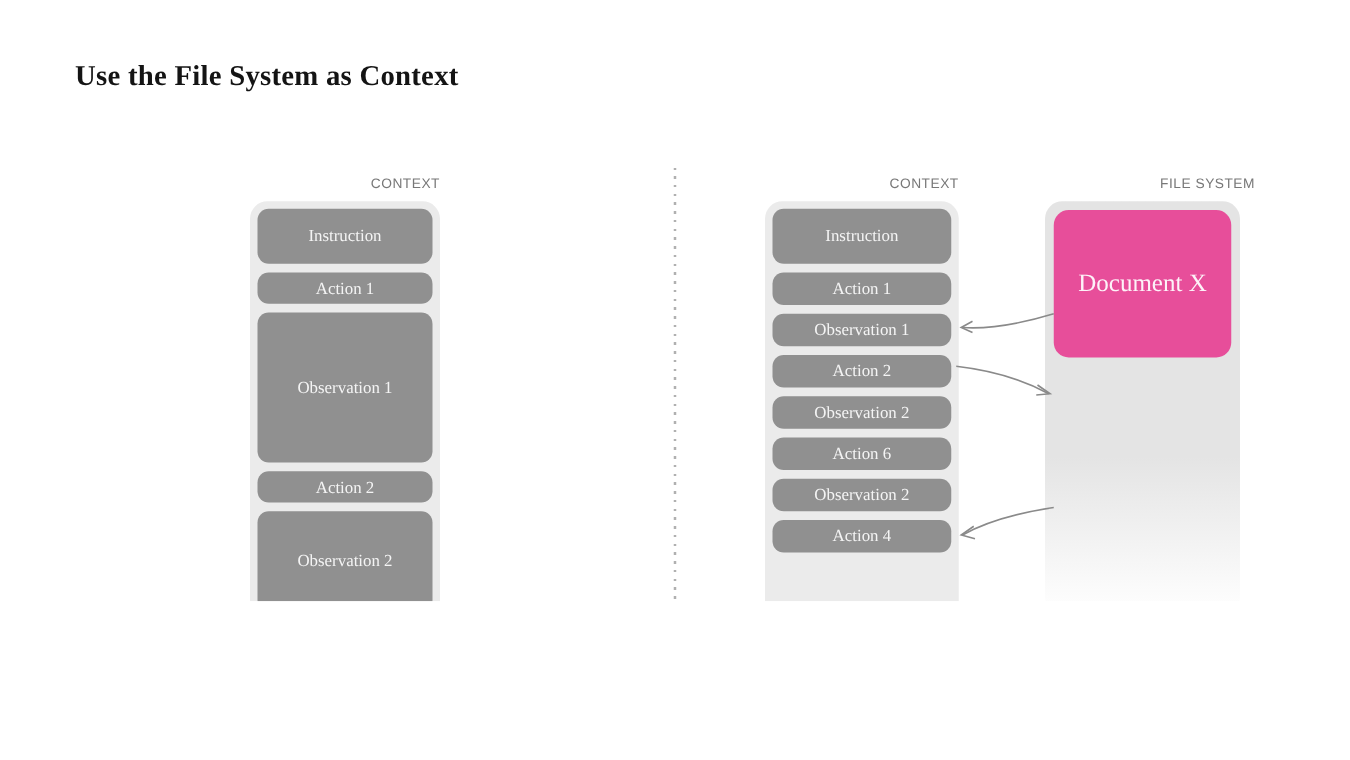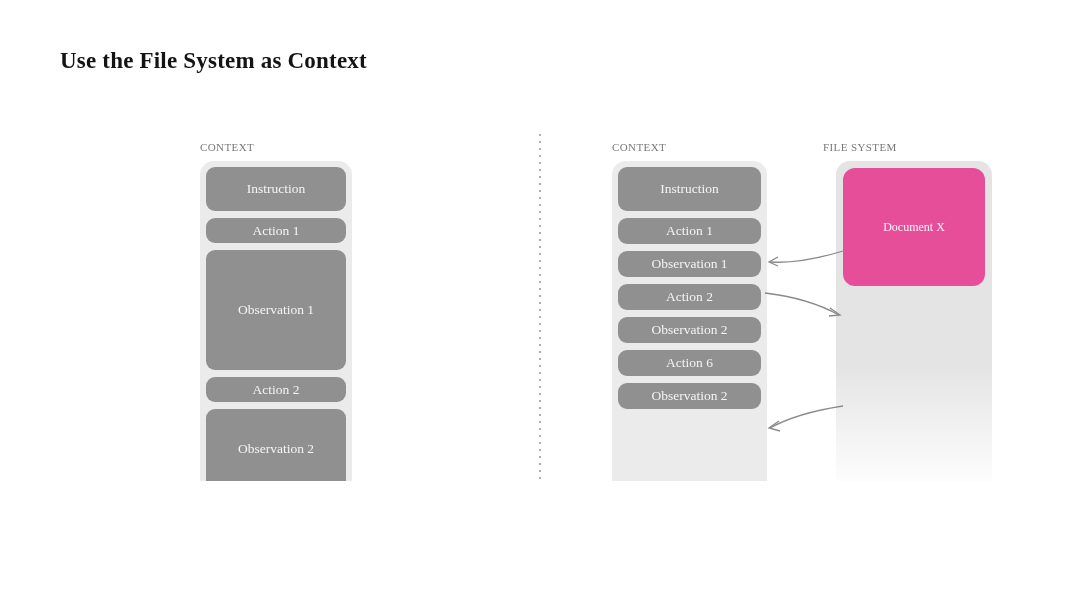--- a/index.html
+++ b/index.html
@@ -7,43 +7,43 @@
     position:relative;width:1080px;height:481px;background:#ffffff;
     overflow:hidden;font-family:"Liberation Serif",serif;
   }
   .title{
     position:absolute;left:60px;top:48px;margin:0;
     font-family:"Liberation Serif",serif;font-size:23px;font-weight:700;color:#141414;
     letter-spacing:.2px;
   }
   .col-label{
     position:absolute;top:141px;
-    font-family:Liberation Serif, serif;font-size:11px;color:var(--label_gray);
-    letter-spacing:.4px;text-align:left;
+    font-family:Liberation Sans, sans-serif;font-size:11px;color:var(--label_gray);
+    letter-spacing:.4px;text-align:right;
   }
   .panel{
     position:absolute;background:var(--panel_bg);border-radius:14px;
     display:flex;flex-direction:column;gap:7px;padding:6px;box-sizing:border-box;
   }
   .left-panel{left:200px;top:161px;width:152px;height:334px;}
   .right-panel{left:612px;top:161px;width:155px;height:335px;padding-bottom:21px;}
   .fs-panel{
     position:absolute;left:836px;top:161px;width:156px;height:330px;
     background:linear-gradient(to bottom,#e4e4e4 0%,#e4e4e4 62%,rgba(244,244,244,0) 100%);
     border-radius:14px;display:flex;flex-direction:column;gap:8px;padding:7px;box-sizing:border-box;
   }
   .box{
     background:var(--box_gray);border-radius:9px;color:#f4f4f4;
     display:flex;align-items:center;justify-content:center;
     font-size:13.5px;flex:none;text-align:right;
   }
   .h-lg{height:44px}.h-sm{height:25px}.h-sm2{height:26px}.h-obs1{height:120px}.h-obs2{height:80px}
   .pink-box{
     background:var(--pink);border-radius:12px;color:#fdf2f8;
-    display:flex;align-items:center;justify-content:center;font-size:12px;flex:none;
+    display:flex;align-items:center;justify-content:center;font-size:20px;flex:none;
   }
   .doc-x{height:118px}.file-y{height:122px}
   .divider{
     position:absolute;left:539px;top:134px;width:2px;height:387px;
     background:repeating-linear-gradient(to bottom,#b0b0b0 0 2px,transparent 2px 7px);
   }
   .overlay{position:absolute;left:0;top:0;pointer-events:none;}
   .arrow{fill:none;stroke:var(--arrow_gray);stroke-width:1.3px;}
   .cross-line{stroke:var(--cross_red);stroke-width:9px;stroke-linecap:butt;}
   .check-line{fill:none;stroke:var(--check_green);stroke-width:8px;stroke-linecap:butt;stroke-linejoin:miter;}
@@ -76,23 +76,24 @@
   <div class="col-label" style="left:612px;width:155px">CONTEXT</div>
 
   <div class="panel right-panel">
     <div class="box h-lg">Instruction</div>
     <div class="box h-sm2">Action 1</div>
     <div class="box h-sm2">Observation 1</div>
     <div class="box h-sm2">Action 2</div>
     <div class="box h-sm2">Observation 2</div>
     <div class="box h-sm2">Action 6</div>
     <div class="box h-sm2">Observation 2</div>
+    <div class="box h-sm2">Action 4</div>
   </div>
 
-  <div class="col-label" style="left:823px;width:156px">FILE SYSTEM</div>
+  <div class="col-label" style="left:848px;width:156px">FILE SYSTEM</div>
 
   <div class="fs-panel">
     <div class="pink-box doc-x">Document X</div>
   </div>
 
   <svg class="overlay" width="1080" height="608">
     <g>
       <path class="arrow" d="M 843 251 Q 800 264 770 262"></path>
       <path class="arrow" d="M 778 257 L 769 262 L 778 266"></path>
     </g>

